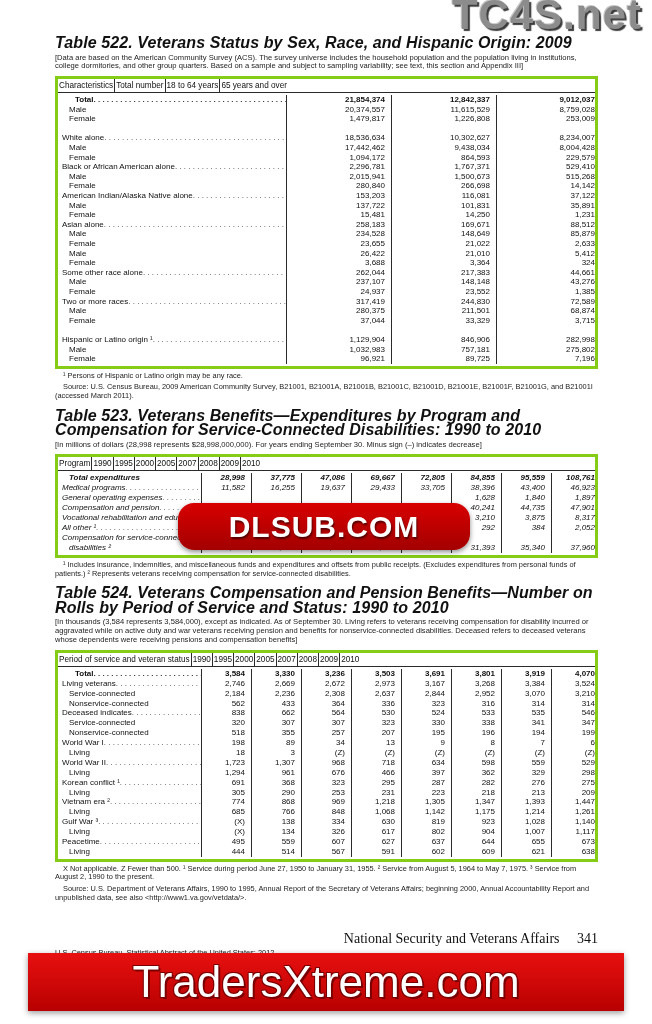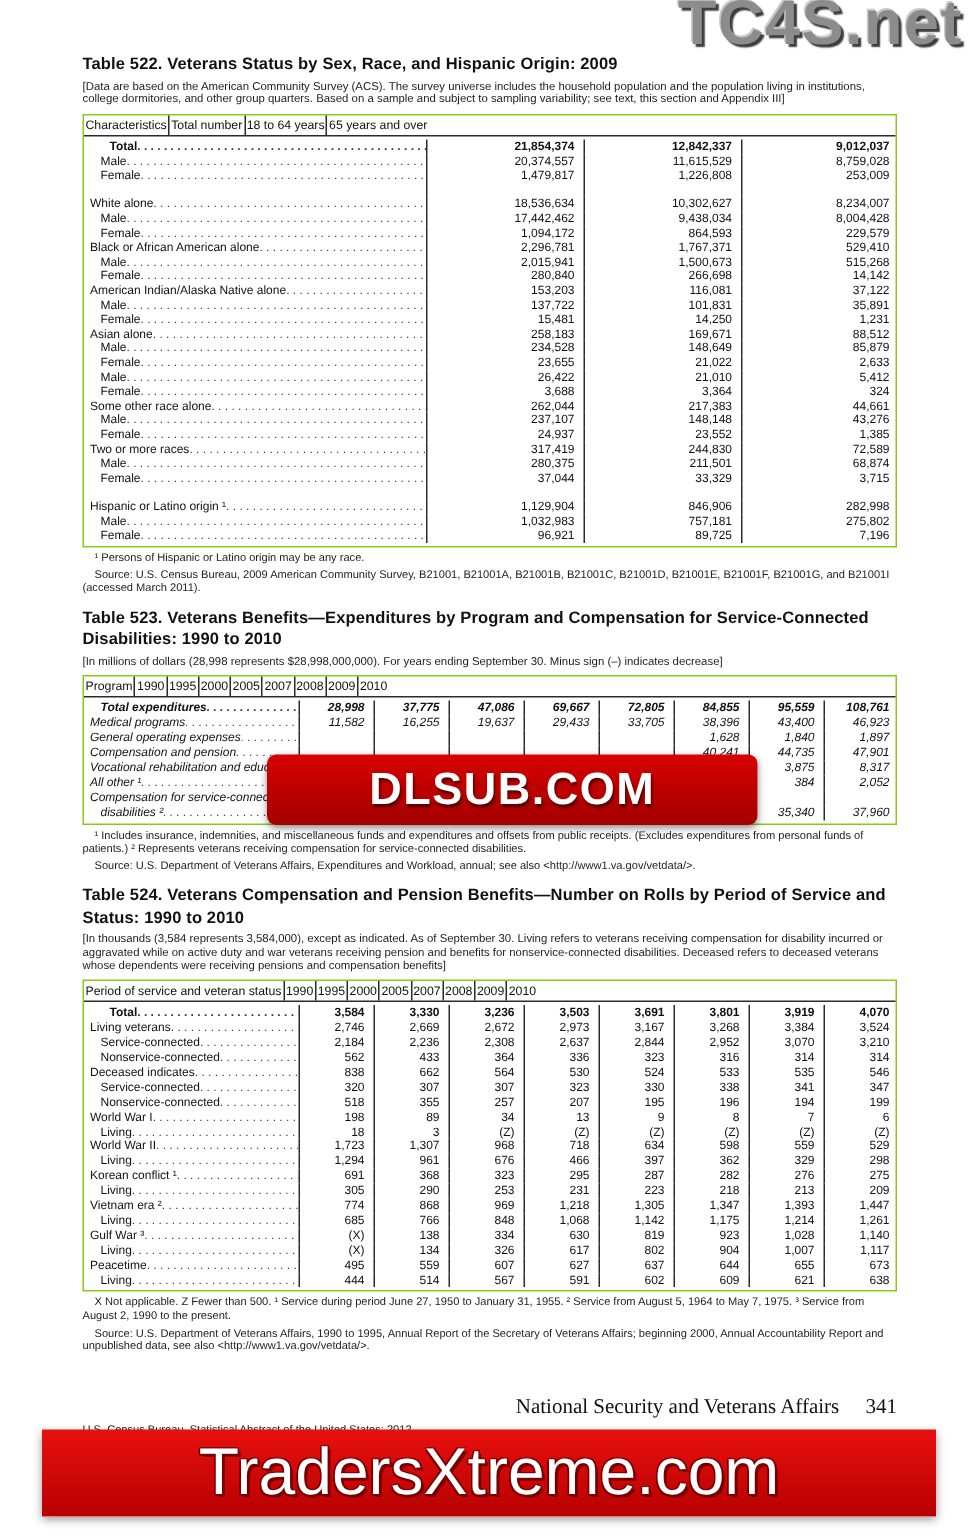--- a/index.html
+++ b/index.html
@@ -4,60 +4,60 @@
 <style>
   * { box-sizing: border-box; }
   html,body { margin:0; padding:0; }
   body {
     width:652px; height:1024px; position:relative; overflow:hidden;
     background:#ffffff; color:#111;
     font-family:"Liberation Sans", sans-serif;
   }
   .page { position:absolute; left:55px; top:36px; width:543px; }
 
-  .title { font-size:11px; font-weight:bold; margin:0 0 3px 0; line-height:14.5px; letter-spacing:.1px; }
+  .title { font-size:16px; font-weight:bold; margin:0 0 3px 0; line-height:14.5px; letter-spacing:.1px;font-style:italic; }
   .note  { font-size:7.6px; line-height:8.8px; margin:0 0 5px 0; color:#1c1c1c; }
   .section { margin-bottom:8px; }
 
-  .table { border:1px solid #84cc16; }
+  .table { border:3px solid #84cc16; }
   .thead { display:flex; border-bottom:1px solid #2b2b2b; align-items:stretch; }
   .hlbl,.hval { display:flex; align-items:center; justify-content:center; font-size:8.2px; padding:2px 1px; text-align:center; line-height:9px; }
   .hval { border-left:1px solid #2b2b2b; }
   .tbody { padding:2px 0; }
   .trow { display:flex; }
   .lbl { flex:none; display:flex; overflow:hidden; white-space:nowrap; font-size:8px; }
   .lbl .txt { flex:none; }
   .dots { flex:1 1 auto; overflow:hidden; color:#333; }
   .dots::after { content:" . . . . . . . . . . . . . . . . . . . . . . . . . . . . . . . . . . . . . . . . . . . . . . . . . . . . . ."; }
   .val { flex:none; text-align:right; padding-right:6px; border-left:1px solid #2b2b2b; font-size:8px; }
   .trow.bold { font-weight:bold; }
-  .ind0 { padding-left:4px; } .ind1 { padding-left:11px; } .ind2 { padding-left:17px; }
+  .ind0 { padding-left:4px; } .ind1 { padding-left:11px;flex-direction:column; } .ind2 { padding-left:17px; }
 
   .t522 .trow { height:9.6px; } .t522 .lbl,.t522 .val { line-height:9.6px; }
   .t522 .lbl { width:228px; } .t522 .val { width:105px; }
 
   .t523 .trow { height:10px;font-style:italic; } .t523 .lbl,.t523 .val { line-height:10px; }
   .t523 .lbl { width:143px; } .t523 .val { width:50px; }
 
   .t524 .trow { height:9.9px; } .t524 .lbl,.t524 .val { line-height:9.9px; }
   .t524 .lbl { width:143px; } .t524 .val { width:50px; }
   .t524 .hlbl { white-space:normal; }
 
   .foot { font-size:7.4px; line-height:8.6px; margin:3px 0 0 0; text-indent:8px; color:#1c1c1c; }
 
   .wm-top {
     position:absolute; top:-8px; right:10px; z-index:5;
     font-size:42px; font-weight:bold; letter-spacing:1px; line-height:1.1;
     color:#8c8c8c;
     text-shadow:-1px -1px 0 #c8c8c8, 2px 2px 1px #3c3c3c;
   }
   .wm-mid {
-    position:absolute; left:178px; top:503px; width:327px; height:47px; z-index:6;
+    position:absolute; left:178px; top:503px; width:292px; height:47px; z-index:6;
     background:linear-gradient(#d80000,#a30000);
-    border-radius:6px; box-shadow:0 2px 5px rgba(0,0,0,.45);
+    border-radius:16px; box-shadow:0 2px 5px rgba(0,0,0,.45);
     display:flex; align-items:center; justify-content:center;
     color:#fff; font-size:30px; font-weight:bold; letter-spacing:1px;
     text-shadow:1px 2px 2px rgba(0,0,0,.55);
   }
   .wm-bottom {
     position:absolute; left:28px; top:953px; width:596px; height:58px; z-index:6;
     background:linear-gradient(#e81010,#b80000);
     border-radius:0; box-shadow:0 2px 6px rgba(0,0,0,.4);
     display:flex; align-items:center; justify-content:center;
     color:#fff; font-size:44px; font-weight:normal;
@@ -463,21 +463,20 @@
             <div class="val">15,511</div>
             <div class="val">24,515</div>
             <div class="val">28,200</div>
             <div class="val">31,393</div>
             <div class="val">35,340</div>
             <div class="val">37,960</div>
           </div>
         </div>
     </div>
     <p class="foot">¹ Includes insurance, indemnities, and miscellaneous funds and expenditures and offsets from public receipts. (Excludes expenditures from personal funds of patients.) ² Represents veterans receiving compensation for service-connected disabilities.</p>
-    <p class="foot">Source: U.S. Department of Veterans Affairs, Expenditures and Workload, annual; see also &lt;http://www1.va.gov/vetdata/&gt;.</p>
   </div>
 
   <div class="section">
     <h1 class="title">Table 524. Veterans Compensation and Pension Benefits—Number on Rolls by Period of Service and Status: 1990 to 2010</h1>
     <p class="note">[In thousands (3,584 represents 3,584,000), except as indicated. As of September 30. Living refers to veterans receiving compensation for disability incurred or aggravated while on active duty and war veterans receiving pension and benefits for nonservice-connected disabilities. Deceased refers to deceased veterans whose dependents were receiving pensions and compensation benefits]</p>
     <div class="table t524">
       <div class="thead">
           <div class="hlbl">Period of service and veteran status</div>
           <div class="hval">1990</div>
           <div class="hval">1995</div>

